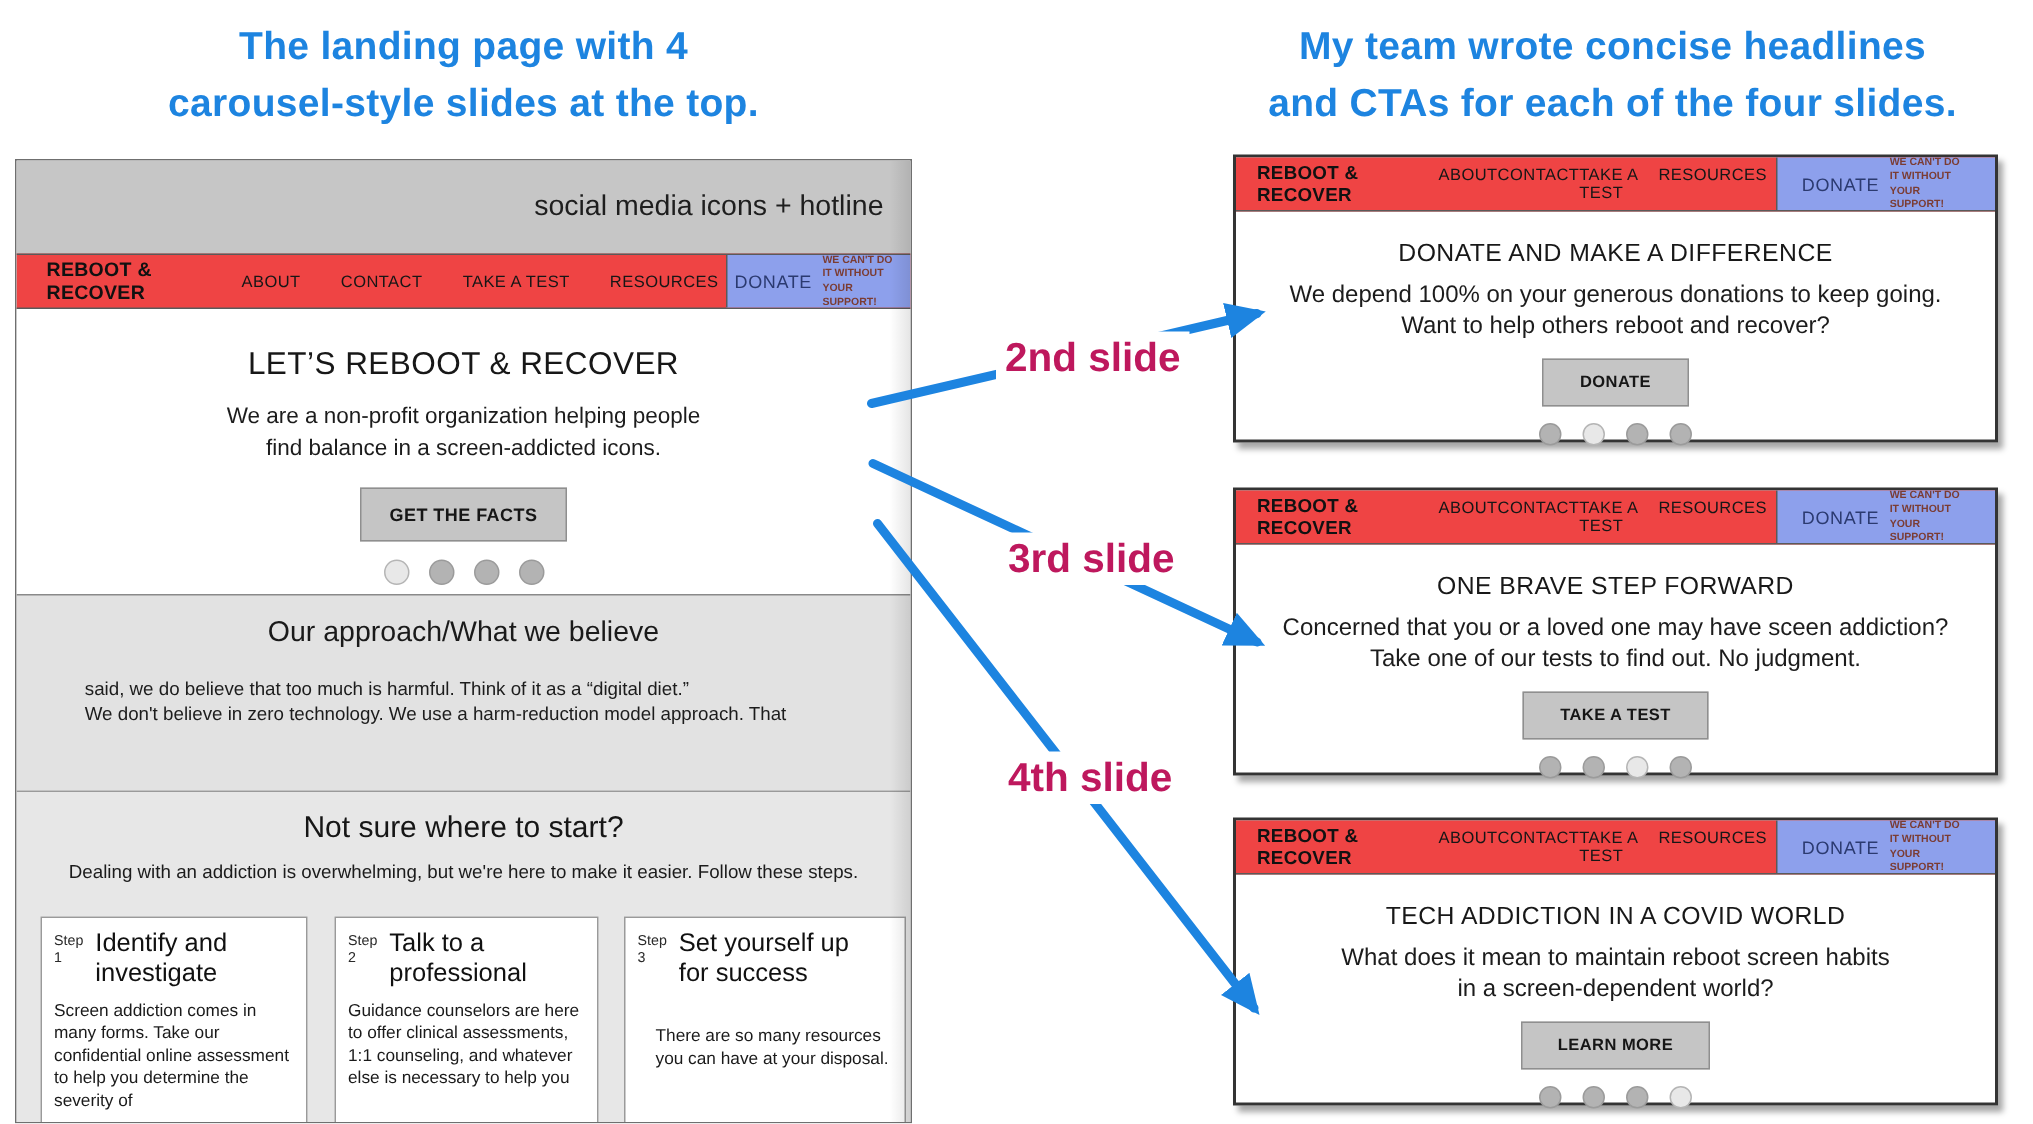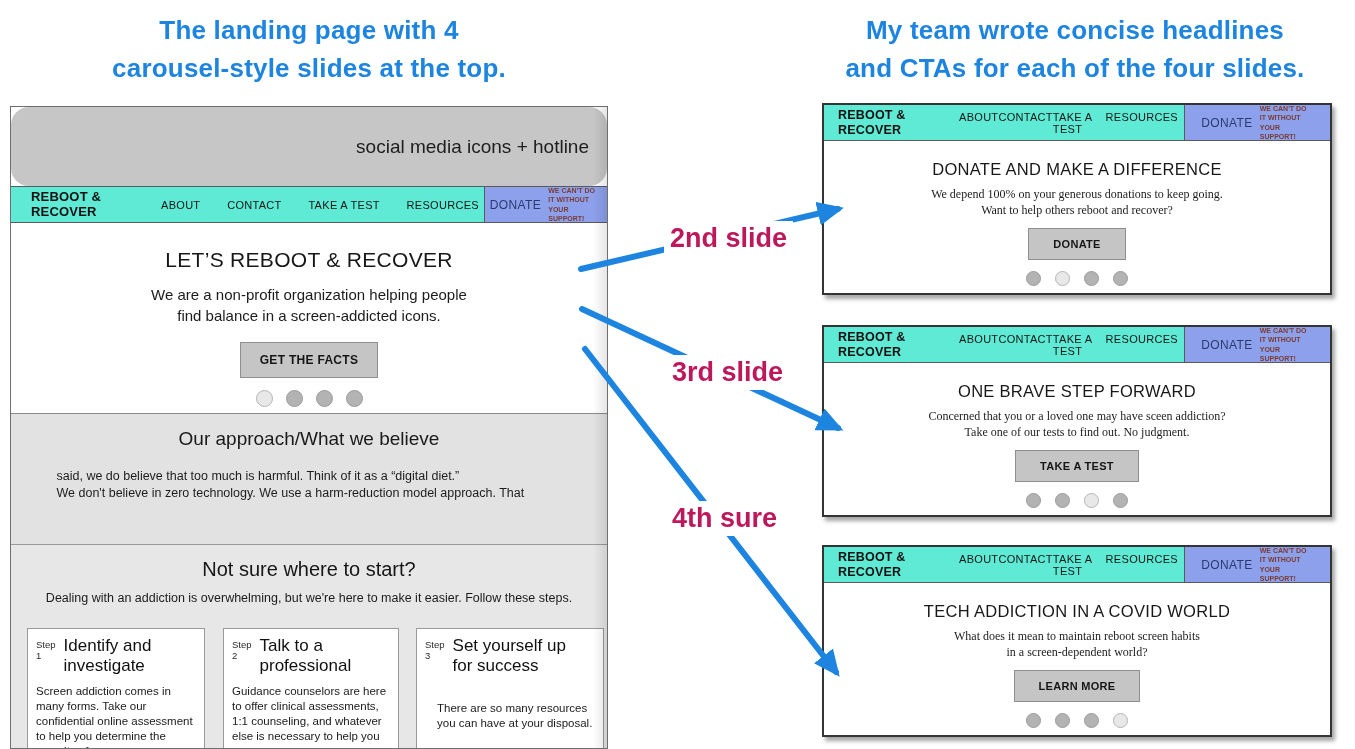--- a/index.html
+++ b/index.html
@@ -14,23 +14,23 @@
   
   .arrow-label { position:absolute; background:#ffffff; padding:2px 6px; font-size:27px; font-weight:bold; color:#be185d; z-index:30; }
 
   
   #arrows { position:absolute; left:0; top:0; width:1355px; height:749px; z-index:20; pointer-events:none; }
 
   
   .landing { position:absolute; left:10px; top:106px; width:598px; height:643px; background:#ffffff; border:1px solid #6f6f6f; overflow:hidden; z-index:5; }
   .landing::after { content:""; position:absolute; right:0; top:0; width:14px; height:100%; background:linear-gradient(to left, rgba(0,0,0,0.10), rgba(0,0,0,0)); pointer-events:none; }
 
-  .topbar { height:79px; background:#c6c6c6; display:flex; align-items:center; justify-content:flex-end; padding-right:18px; font-size:19px; color:#1e1e1e;border-radius:18px; }
-
-  .navbar { position:relative; height:37px; background:#5eead4; border-top:1px solid #5a5a5a; border-bottom:1px solid #5a5a5a; display:flex; align-items:center; }
+  .topbar { height:62px; background:#c6c6c6; display:flex; align-items:center; justify-content:flex-end; padding-right:18px; font-size:19px; color:#1e1e1e; }
+
+  .navbar { position:relative; height:37px; background:#ef4444; border-top:1px solid #5a5a5a; border-bottom:1px solid #5a5a5a; display:flex; align-items:center; }
   .brand { font-weight:bold; font-size:13px; line-height:1.15; color:#111; padding-left:20px; letter-spacing:0.2px; }
   .navlinks { position:absolute; left:150px; right:128px; display:flex; justify-content:space-between; font-size:11px; color:#161616; letter-spacing:0.3px; }
   .navlinks span { cursor:default; }
   .donate-btn { position:absolute; right:0; top:0; height:100%; width:123px; background:#8da0ec; display:flex; align-items:center; justify-content:center; gap:7px; border-left:1px solid #5a5a5a; }
   .donate-word { font-size:12px; color:#2b3a70; letter-spacing:0.4px; }
   .donate-support { font-size:7px; line-height:1.3; color:#7b3c33; width:54px; font-weight:bold; }
 
   
   .navbar.sm { height:36px; }
   .navbar.sm .brand { font-size:12.5px; padding-left:14px; }
@@ -61,21 +61,21 @@
   .step-tag { font-size:9.5px; line-height:1.2; color:#2a2a2a; padding-top:3px; }
   .step-title { font-size:17px; line-height:1.2; color:#111; width:130px; }
   .step-body { margin-top:7px; font-size:11.5px; line-height:1.32; color:#1a1a1a; }
   .step-card.c3 .step-body { margin-top:24px; padding-left:12px; }
 
   
   .slide-box { position:absolute; left:822px; width:510px; height:192px; background:#ffffff; border:2px solid #343434; box-shadow:3px 4px 4px rgba(0,0,0,0.35); z-index:5; }
   .slide-box .navbar { border-top:none; }
   .slide-content { display:flex; flex-direction:column; align-items:center; padding-top:19px; }
   .slide-headline { font-size:16.5px; font-weight:500; color:#181818; letter-spacing:0.3px; }
-  .slide-body { margin-top:8px; text-align:center; font-size:12px; line-height:1.3; color:#1c1c1c;font-family:Liberation Serif, serif; }
+  .slide-body { margin-top:8px; text-align:center; font-size:16px; line-height:1.3; color:#1c1c1c; }
   .slide-box .wire-btn { margin-top:10px; padding:9px 24px; font-size:11px; }
   .slide-box .dots { margin-top:11px; gap:14px; }
   .slide-box .dot { width:15px; height:15px; }
 </style>
 </head>
 <body>
 
 <div id="canvas">
 
   <div class="caption caption-left">
@@ -93,21 +93,21 @@
         <path d="M0,0 L4.4,2 L0,4 Z" fill="#1d84e0"></path>
       </marker>
     </defs>
     <line x1="581" y1="269" x2="838" y2="209" stroke="#1d84e0" stroke-width="6" stroke-linecap="round" marker-end="url(#ah)"></line>
     <line x1="582" y1="309" x2="838" y2="428" stroke="#1d84e0" stroke-width="6" stroke-linecap="round" marker-end="url(#ah)"></line>
     <line x1="585" y1="349" x2="836" y2="672" stroke="#1d84e0" stroke-width="6" stroke-linecap="round" marker-end="url(#ah)"></line>
   </svg>
 
   <div class="arrow-label" style="left:664px; top:221px;">2nd slide</div>
   <div class="arrow-label" style="left:666px; top:355px;">3rd slide</div>
-  <div class="arrow-label" style="left:666px; top:501px;">4th sure</div>
+  <div class="arrow-label" style="left:666px; top:501px;">4th slide</div>
 
   <div class="landing">
 
     <div class="topbar">
       <span>social media icons + hotline</span>
     </div>
 
     <div class="navbar">
       <div class="brand">
         <div>REBOOT &amp;</div>

